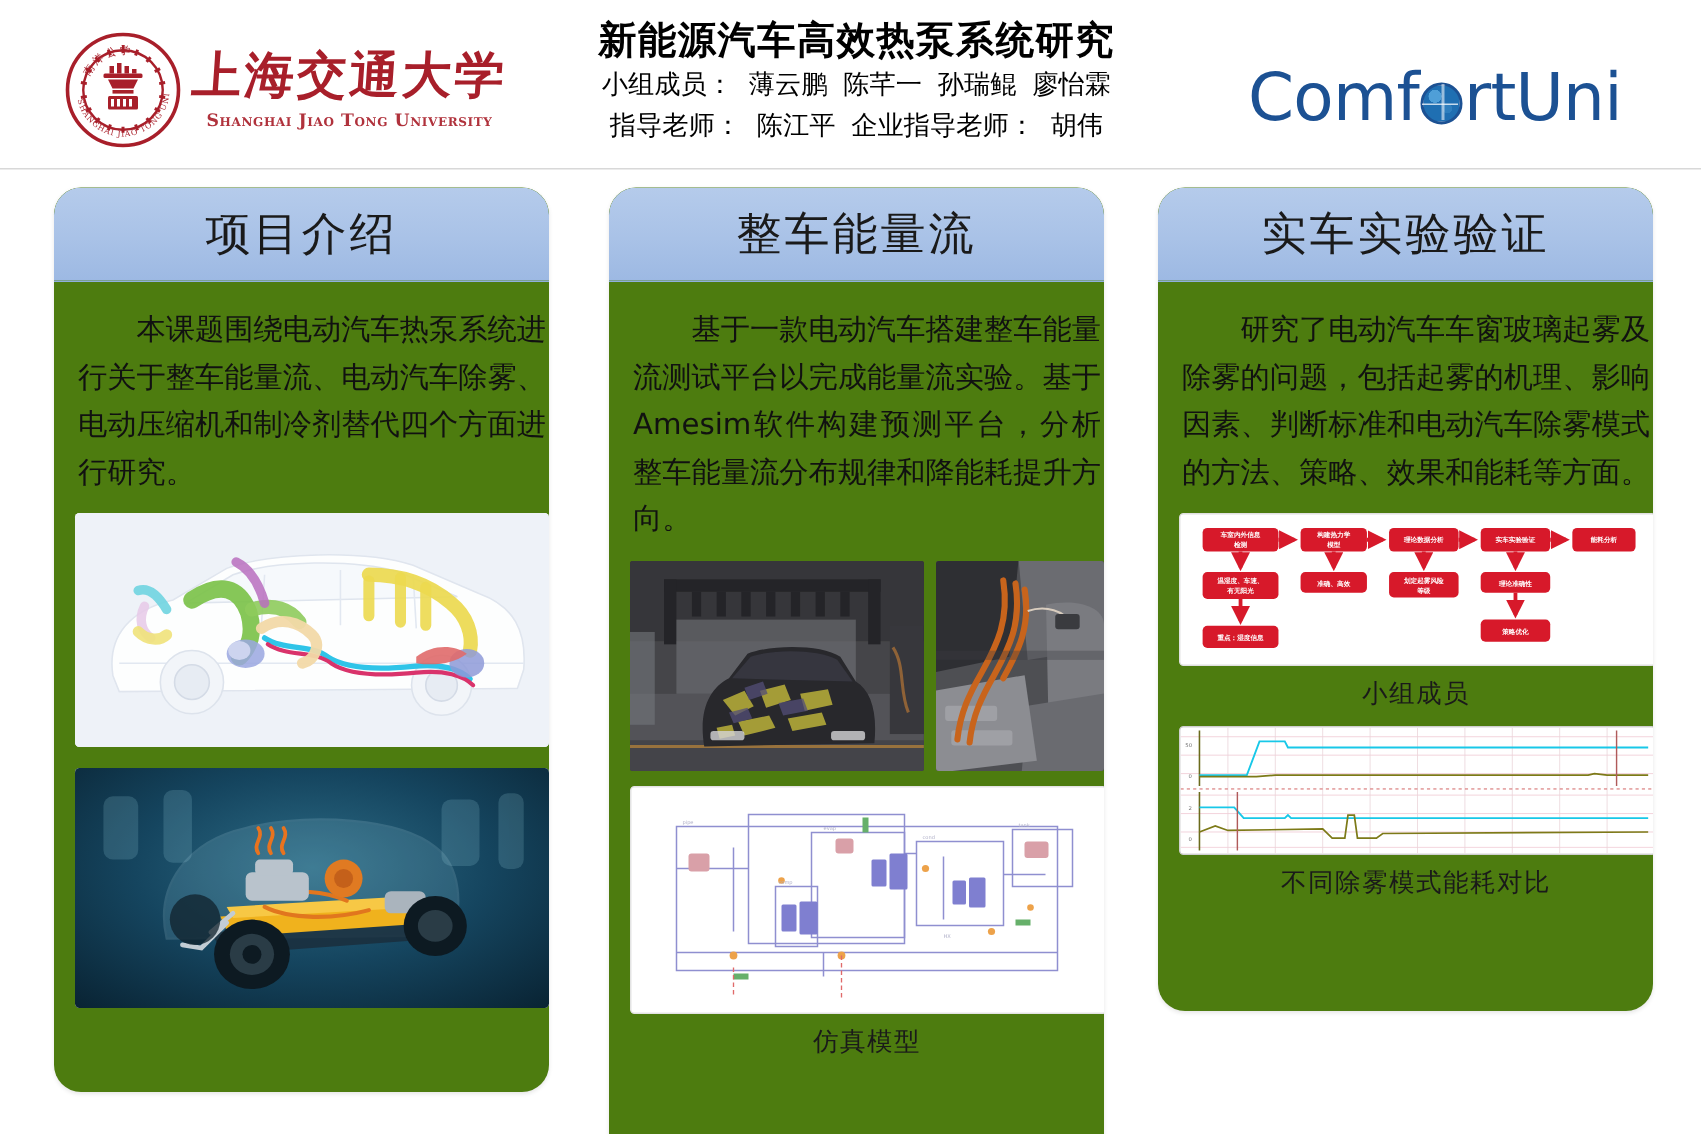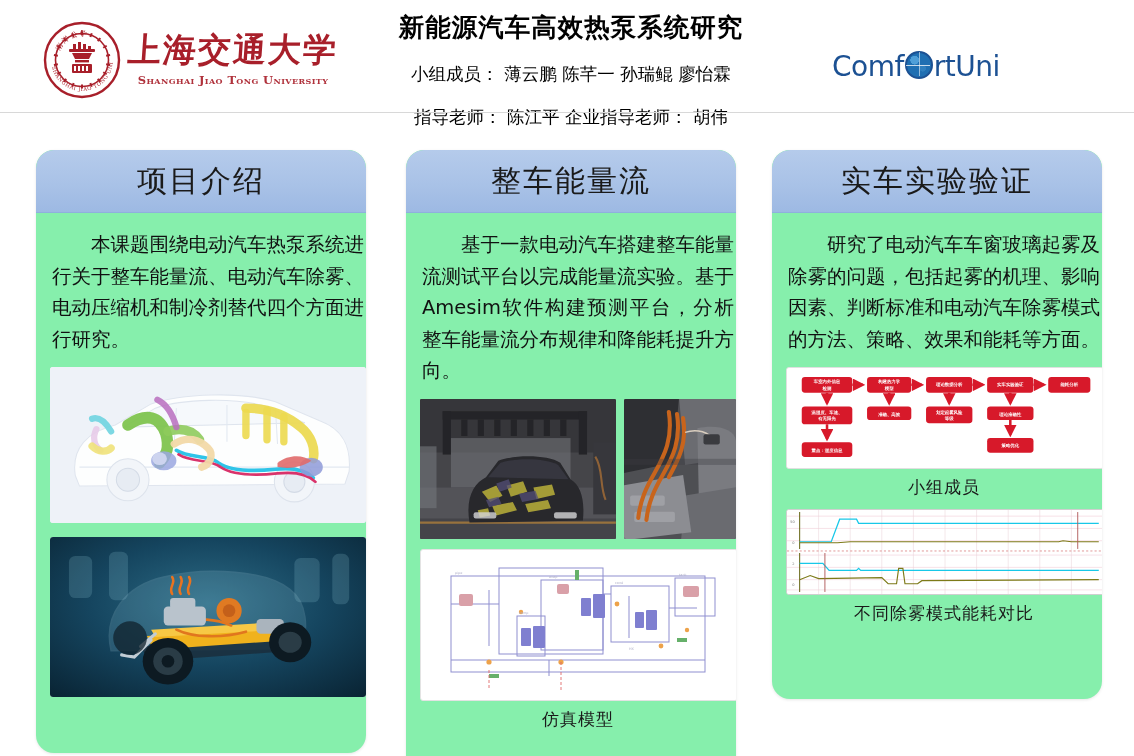--- a/index.html
+++ b/index.html
@@ -50,31 +50,32 @@
   .title-block{
     position:absolute;left:336px;top:12px;width:470px;
     text-align:center;
   }
   .main-title{
     font-size:25.5px;font-weight:700;color:#000;
     letter-spacing:1px;line-height:1.25;white-space:nowrap;
   }
   .sub-line{
     font-size:17.5px;color:#000;line-height:1.45;white-space:nowrap;
-    margin-top:18px;
+    margin-top:2px;
+    font-family:Liberation Mono, monospace;
   }
 
   
   .comfort-logo{
     position:absolute;left:832px;top:38px;width:262px;height:54px;
     display:flex;align-items:center;
   }
   .comfort-text{
     font-family:"DejaVu Sans","Liberation Sans",sans-serif;
-    font-size:28px;font-weight:400;color:#1c5193;
+    font-size:44px;font-weight:400;color:#1c5193;
     letter-spacing:-0.5px;white-space:nowrap;position:relative;
   }
   .globe-o{
     display:inline-block;width:28px;height:28px;border-radius:50%;
     background:
       radial-gradient(circle at 32% 30%, #4f9fd8 0 18%, rgba(0,0,0,0) 19%),
       radial-gradient(circle at 66% 64%, #2f7fbe 0 14%, rgba(0,0,0,0) 15%),
       radial-gradient(circle at 50% 50%, #1f6fb2 0 100%);
     border:2px solid #1c5193;
     position:relative;top:3px;margin:0 1px;
@@ -87,23 +88,23 @@
   .globe-o::after{
     content:"";position:absolute;left:50%;top:-1px;width:1.5px;height:100%;
     background:rgba(255,255,255,.55);
   }
 
   
   .panels{
     position:absolute;left:0;top:113px;width:1134px;height:643px;
   }
   .panel{
-    position:absolute;top:37px;
+    position:absolute;top:12px;
     border-radius:18px;
-    background:#86efac;
+    background:#4d7c0f;
     box-shadow:0 1px 3px rgba(0,0,0,.10);
     overflow:hidden;
   }
   #panel-0{left:36px;width:330px;height:603px;}
   #panel-1{left:406px;width:330px;height:712px;}
   #panel-2{left:772px;width:330px;height:549px;}
 
   .panel-head{
     height:62px;
     background:linear-gradient(180deg,#b5cbeb 0%,#a9c2e7 55%,#9db9e3 100%);

